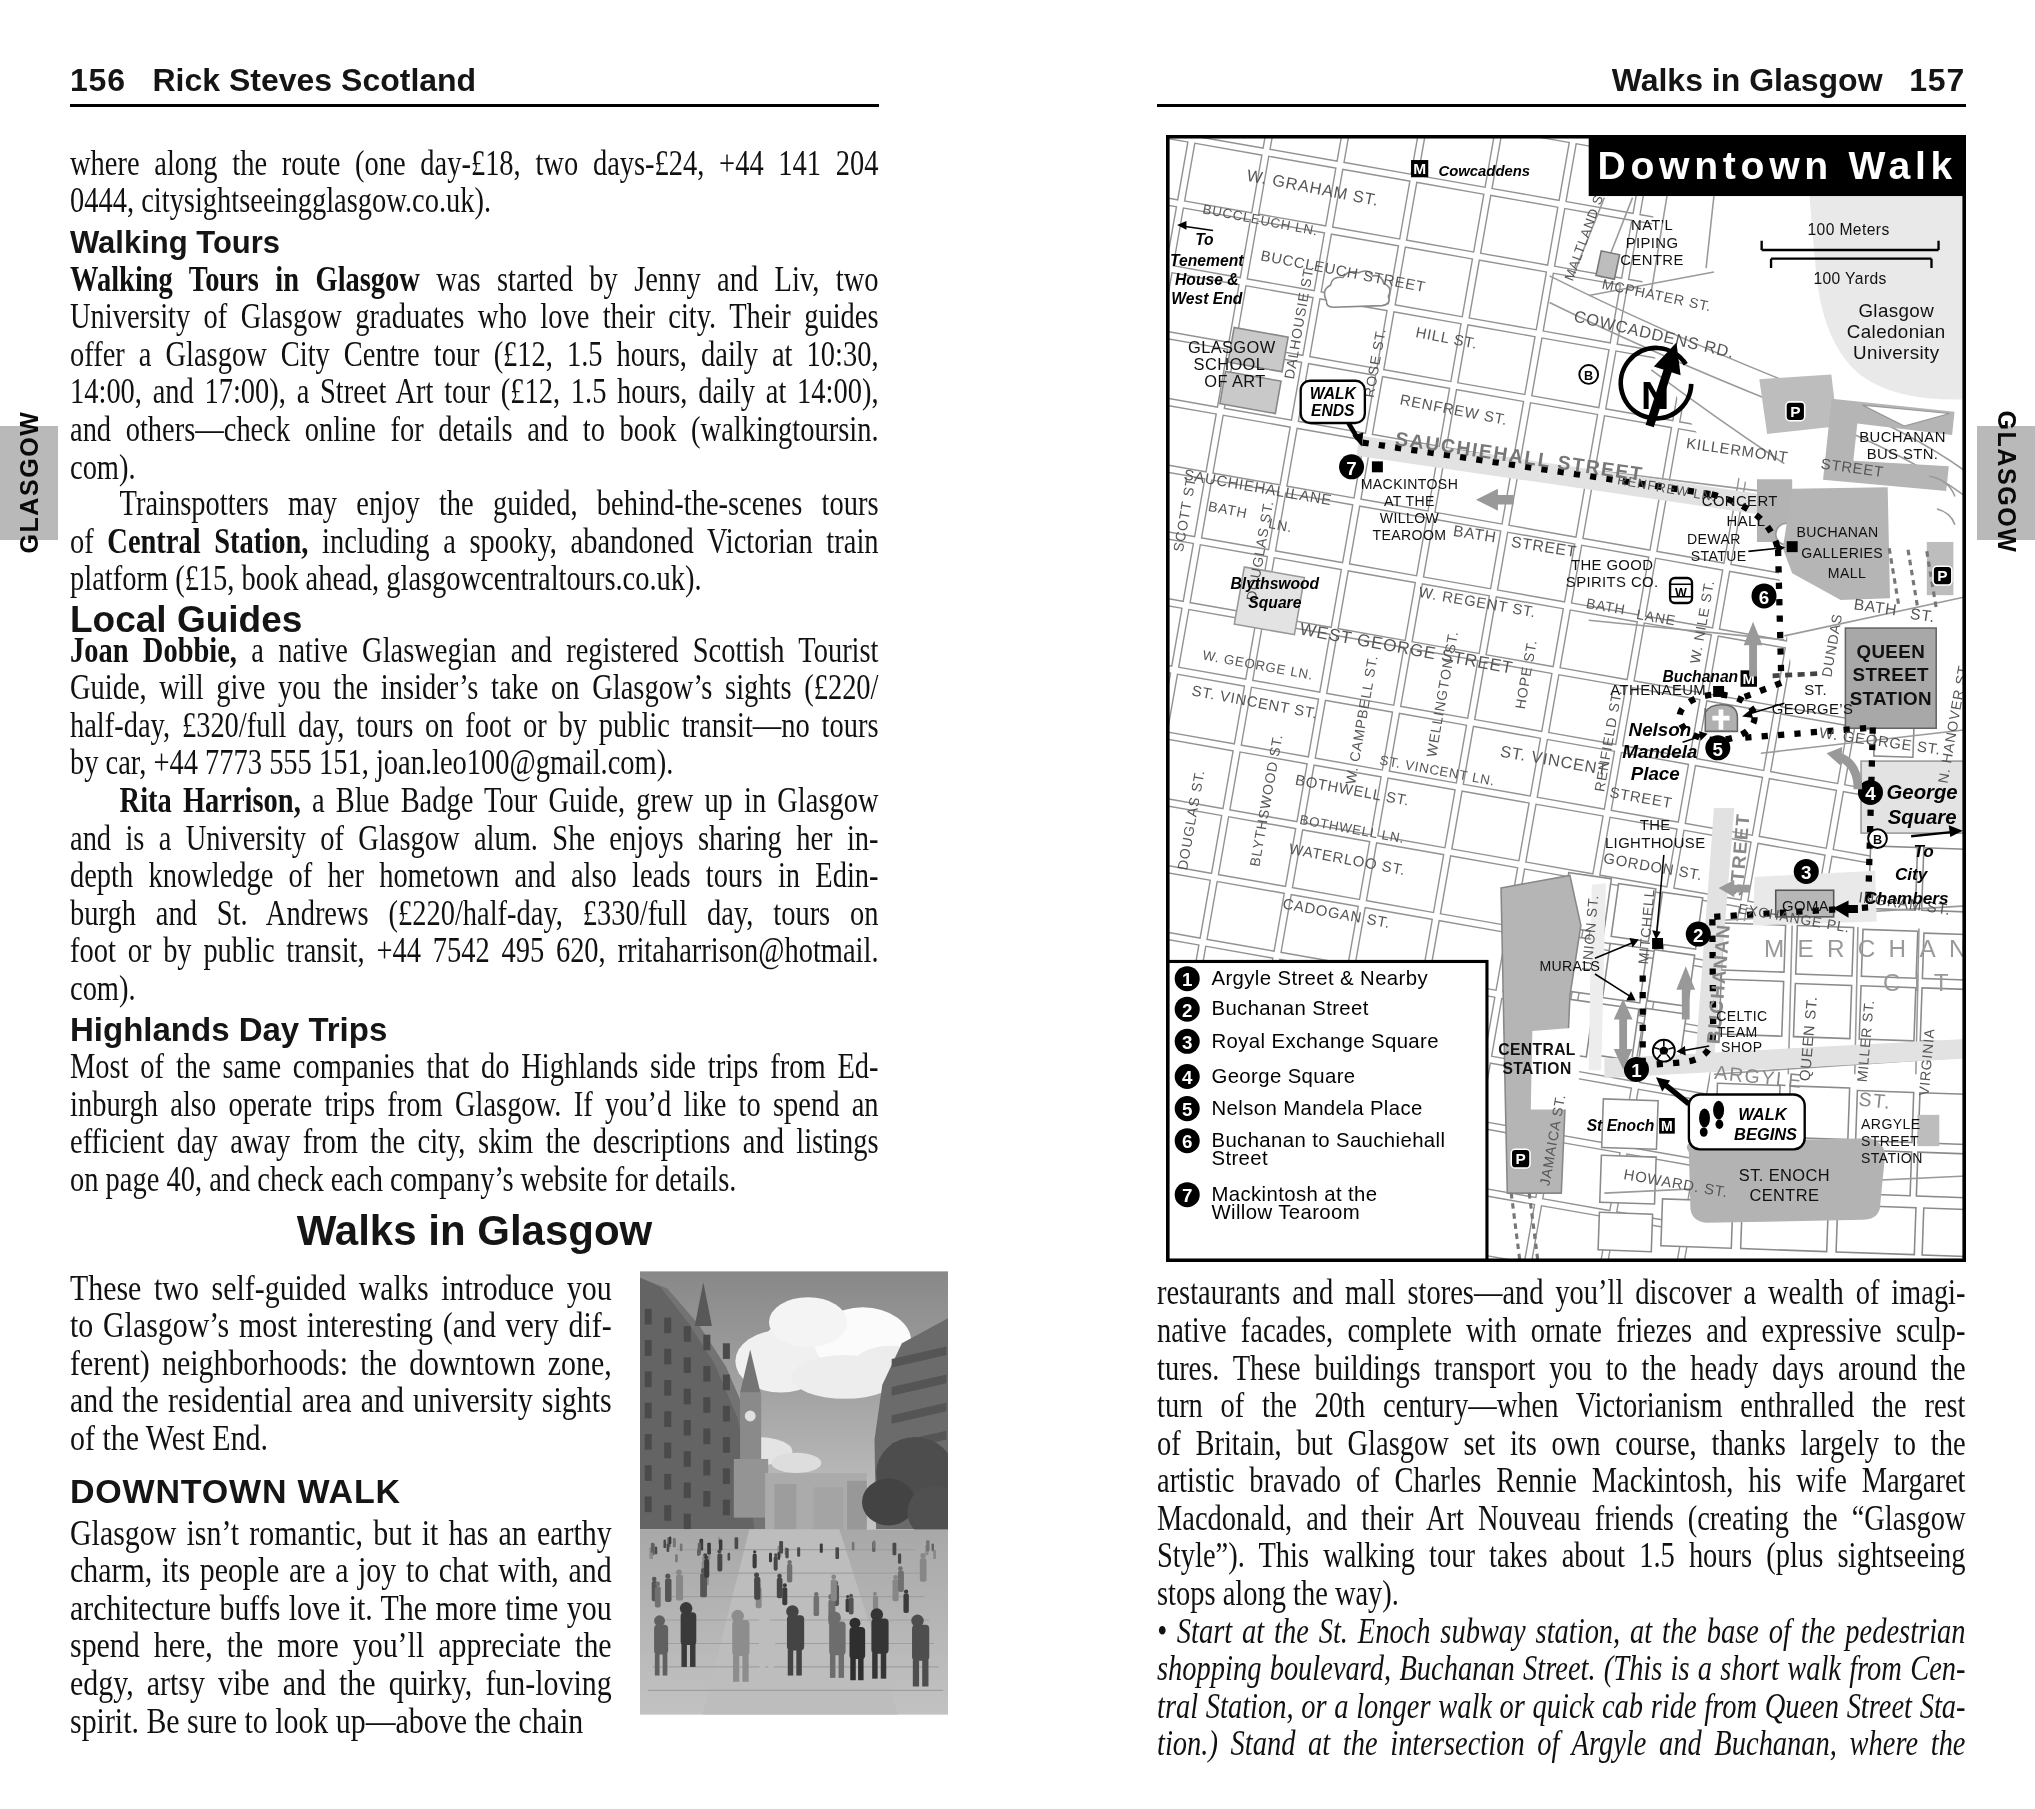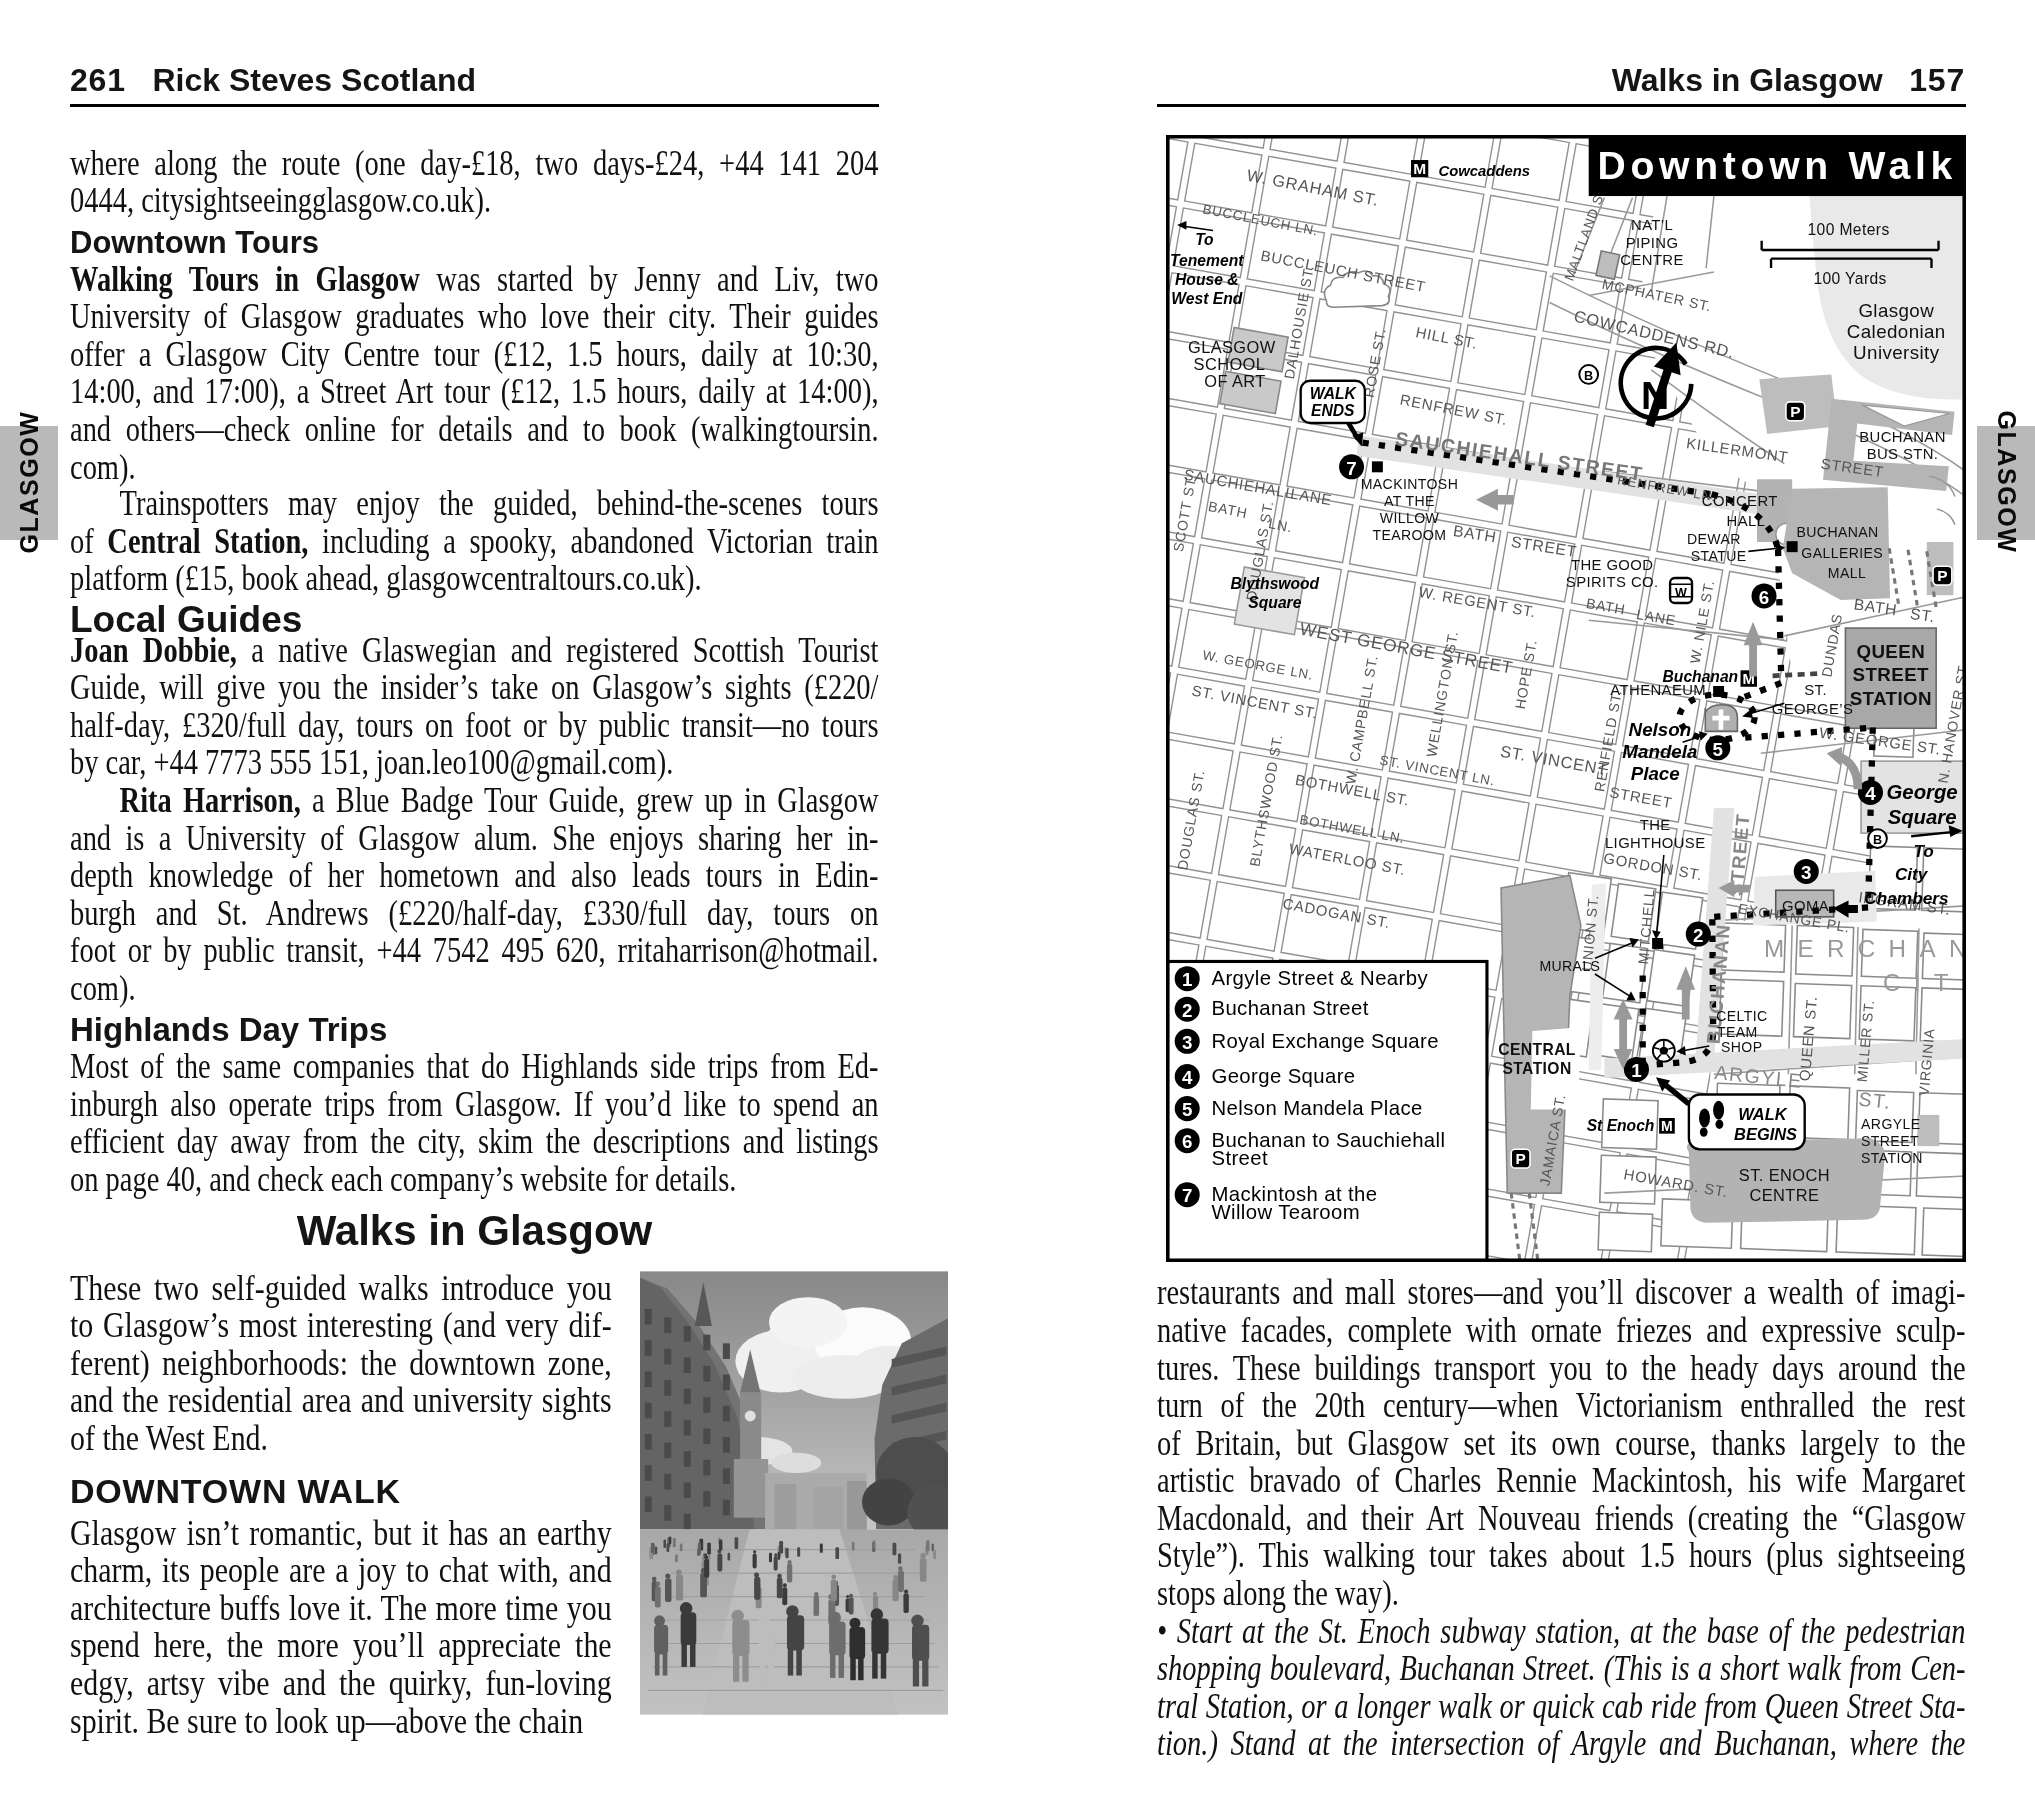--- a/index.html
+++ b/index.html
@@ -12,33 +12,33 @@
   .bl.nar{width:634px;transform:scaleX(0.8543);}
   .bl.rp{left:1157px;}
   .bl.it{font-style:italic;}
   .hd{position:absolute;left:70px;font-family:"Liberation Sans",sans-serif;font-weight:bold;
       color:#151515;line-height:1;letter-spacing:0px;}
   b{font-weight:bold;}
 </style>
 </head>
 <body>
 
-<div class="hd" style="top:64px;font-size:32px;letter-spacing:0;"><span style="letter-spacing:0.8px">261</span>&nbsp;&nbsp; Rick Steves Scotland</div>
+<div class="hd" style="top:64px;font-size:32px;letter-spacing:0;"><span style="letter-spacing:0.8px">156</span>&nbsp;&nbsp; Rick Steves Scotland</div>
 <div class="hd" style="left:auto;right:70px;top:64px;font-size:32px;">Walks in Glasgow&nbsp;&nbsp; <span style="letter-spacing:0.8px">157</span></div>
 <div style="position:absolute;left:70px;top:104px;width:809px;height:3.1px;background:#000;"></div>
 <div style="position:absolute;left:1157px;top:104px;width:809px;height:3.1px;background:#000;"></div>
 
 <div style="position:absolute;left:0;top:426px;width:58px;height:114px;background:#b9b9b9;"></div>
 <div style="position:absolute;left:1977px;top:426px;width:58px;height:114px;background:#b9b9b9;"></div>
 <div style="position:absolute;left:29px;top:482px;transform:translate(-50%,-50%) rotate(-90deg);font-family:'Liberation Sans',sans-serif;font-weight:bold;font-size:25px;letter-spacing:1.6px;color:#0a0a0a;">GLASGOW</div>
 <div style="position:absolute;left:2006px;top:482px;transform:translate(-50%,-50%) rotate(90deg);font-family:'Liberation Sans',sans-serif;font-weight:bold;font-size:25px;letter-spacing:1.6px;color:#0a0a0a;">GLASGOW</div>
 
 <div class="bl" style="top:145px">where along the route (one day-£18, two days-£24, +44 141 204</div>
 <div class="bl lft" style="top:182px">0444, citysightseeingglasgow.co.uk).</div>
-<div class="hd" style="top:227px;font-size:31px;">Downtown Tours</div>
+<div class="hd" style="top:227px;font-size:31px;">Walking Tours</div>
 <div class="bl" style="top:261px"><b>Walking Tours in Glasgow</b> was started by Jenny and Liv, two</div>
 <div class="bl" style="top:298px">University of Glasgow graduates who love their city. Their guides</div>
 <div class="bl" style="top:336px">offer a Glasgow City Centre tour (£12, 1.5 hours, daily at 10:30,</div>
 <div class="bl" style="top:373px">14:00, and 17:00), a Street Art tour (£12, 1.5 hours, daily at 14:00),</div>
 <div class="bl" style="top:411px">and others—check online for details and to book (walkingtoursin.</div>
 <div class="bl lft" style="top:449px">com).</div>
 <div class="bl ind" style="top:485px">Trainspotters may enjoy the guided, behind-the-scenes tours</div>
 <div class="bl" style="top:523px">of <b>Central Station,</b> including a spooky, abandoned Victorian train</div>
 <div class="bl lft" style="top:560px">platform (£15, book ahead, glasgowcentraltours.co.uk).</div>
 <div class="hd" style="top:601px;font-size:37px;">Local Guides</div>

